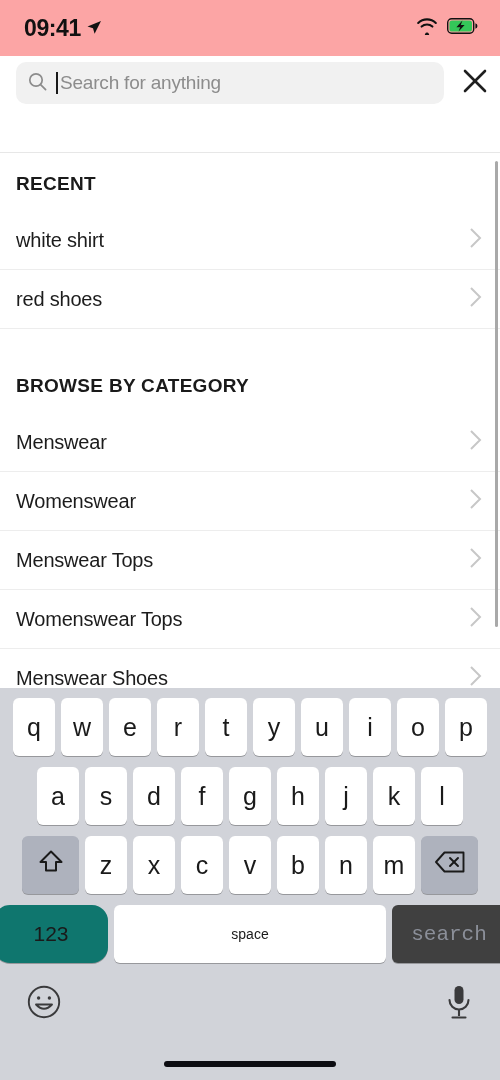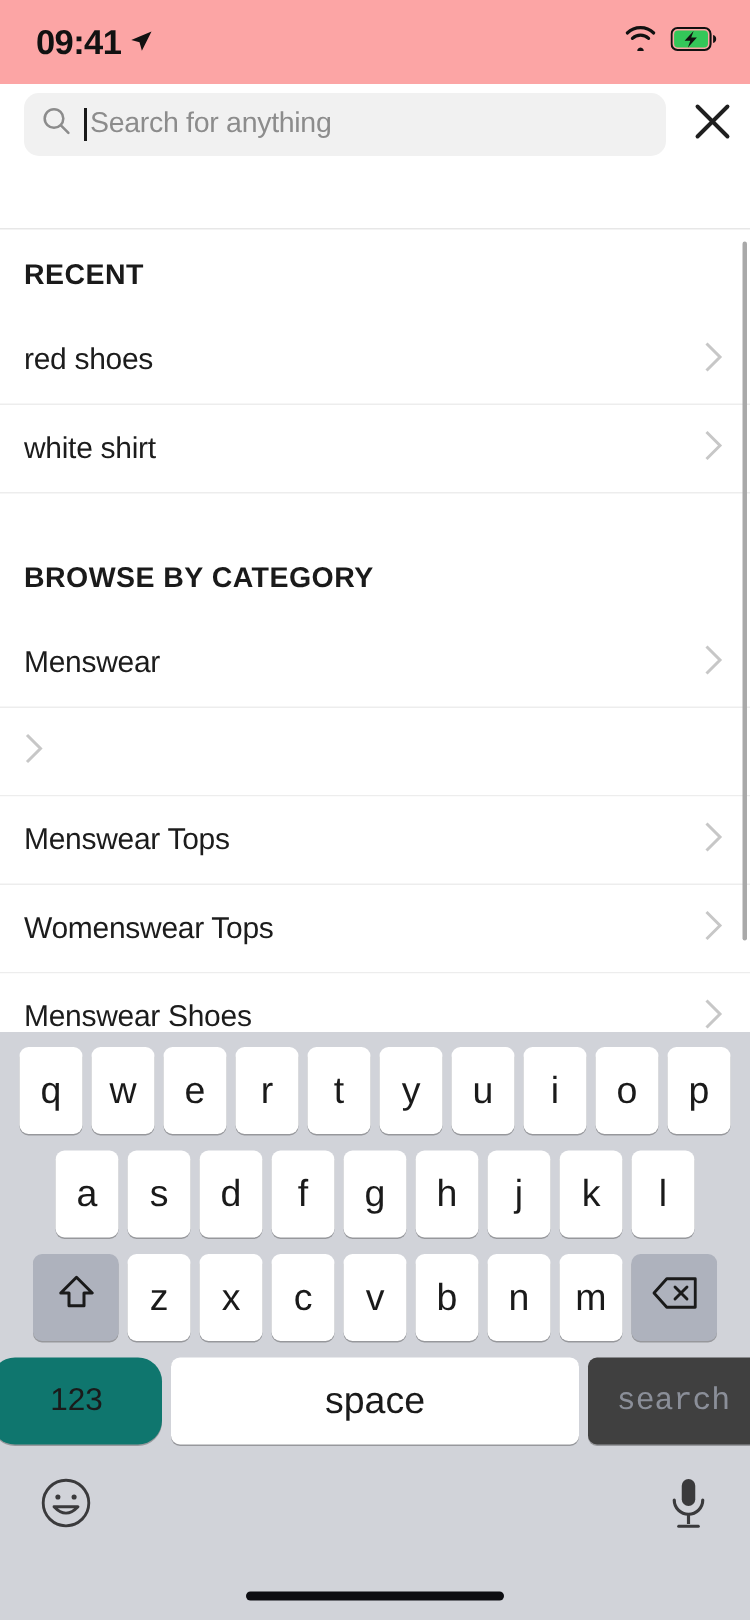--- a/index.html
+++ b/index.html
@@ -170,21 +170,21 @@
     background: #aeb2bd;
   }
   .key.num {
     width: 114px;
     background: #0f766e;
     font-size: 21px;
     border-radius: 16px;
   }
   .key.space {
     width: 272px;
-    font-size: 25px;
+    font-size: 14px;
   }
   .key.action {
     width: 114px;
     background: #404040;
     font-size: 21px;
     color: #8b8f99;
     font-family: Liberation Mono, monospace;
   }
 
   
@@ -257,49 +257,50 @@
       </svg>
     </span>
   </div>
 </div>
 
 <div class="list-area">
 
   <div class="section-header">RECENT</div>
 
   <div class="row">
+    <span class="row-label">white shirt</span>
+    <span class="chevron">
+      <svg width="13" height="22" viewBox="0 0 13 22">
+          <polyline points="2,2 11,11 2,20" fill="none" stroke="#9a9a9a" stroke-width="2"></polyline>
+        </svg>
+    </span>
+  </div>
+
+  <div class="row">
     <span class="row-label">red shoes</span>
     <span class="chevron">
       <svg width="13" height="22" viewBox="0 0 13 22">
           <polyline points="2,2 11,11 2,20" fill="none" stroke="#9a9a9a" stroke-width="2"></polyline>
         </svg>
     </span>
   </div>
 
-  <div class="row">
-    <span class="row-label">white shirt</span>
-    <span class="chevron">
-      <svg width="13" height="22" viewBox="0 0 13 22">
-          <polyline points="2,2 11,11 2,20" fill="none" stroke="#9a9a9a" stroke-width="2"></polyline>
-        </svg>
-    </span>
-  </div>
-
   <div class="section-header spaced">BROWSE BY CATEGORY</div>
 
   <div class="row">
     <span class="row-label">Menswear</span>
     <span class="chevron">
       <svg width="13" height="22" viewBox="0 0 13 22">
           <polyline points="2,2 11,11 2,20" fill="none" stroke="#9a9a9a" stroke-width="2"></polyline>
         </svg>
     </span>
   </div>
 
   <div class="row">
+    <span class="row-label">Womenswear</span>
     <span class="chevron">
       <svg width="13" height="22" viewBox="0 0 13 22">
           <polyline points="2,2 11,11 2,20" fill="none" stroke="#9a9a9a" stroke-width="2"></polyline>
         </svg>
     </span>
   </div>
 
   <div class="row">
     <span class="row-label">Menswear Tops</span>
     <span class="chevron">

